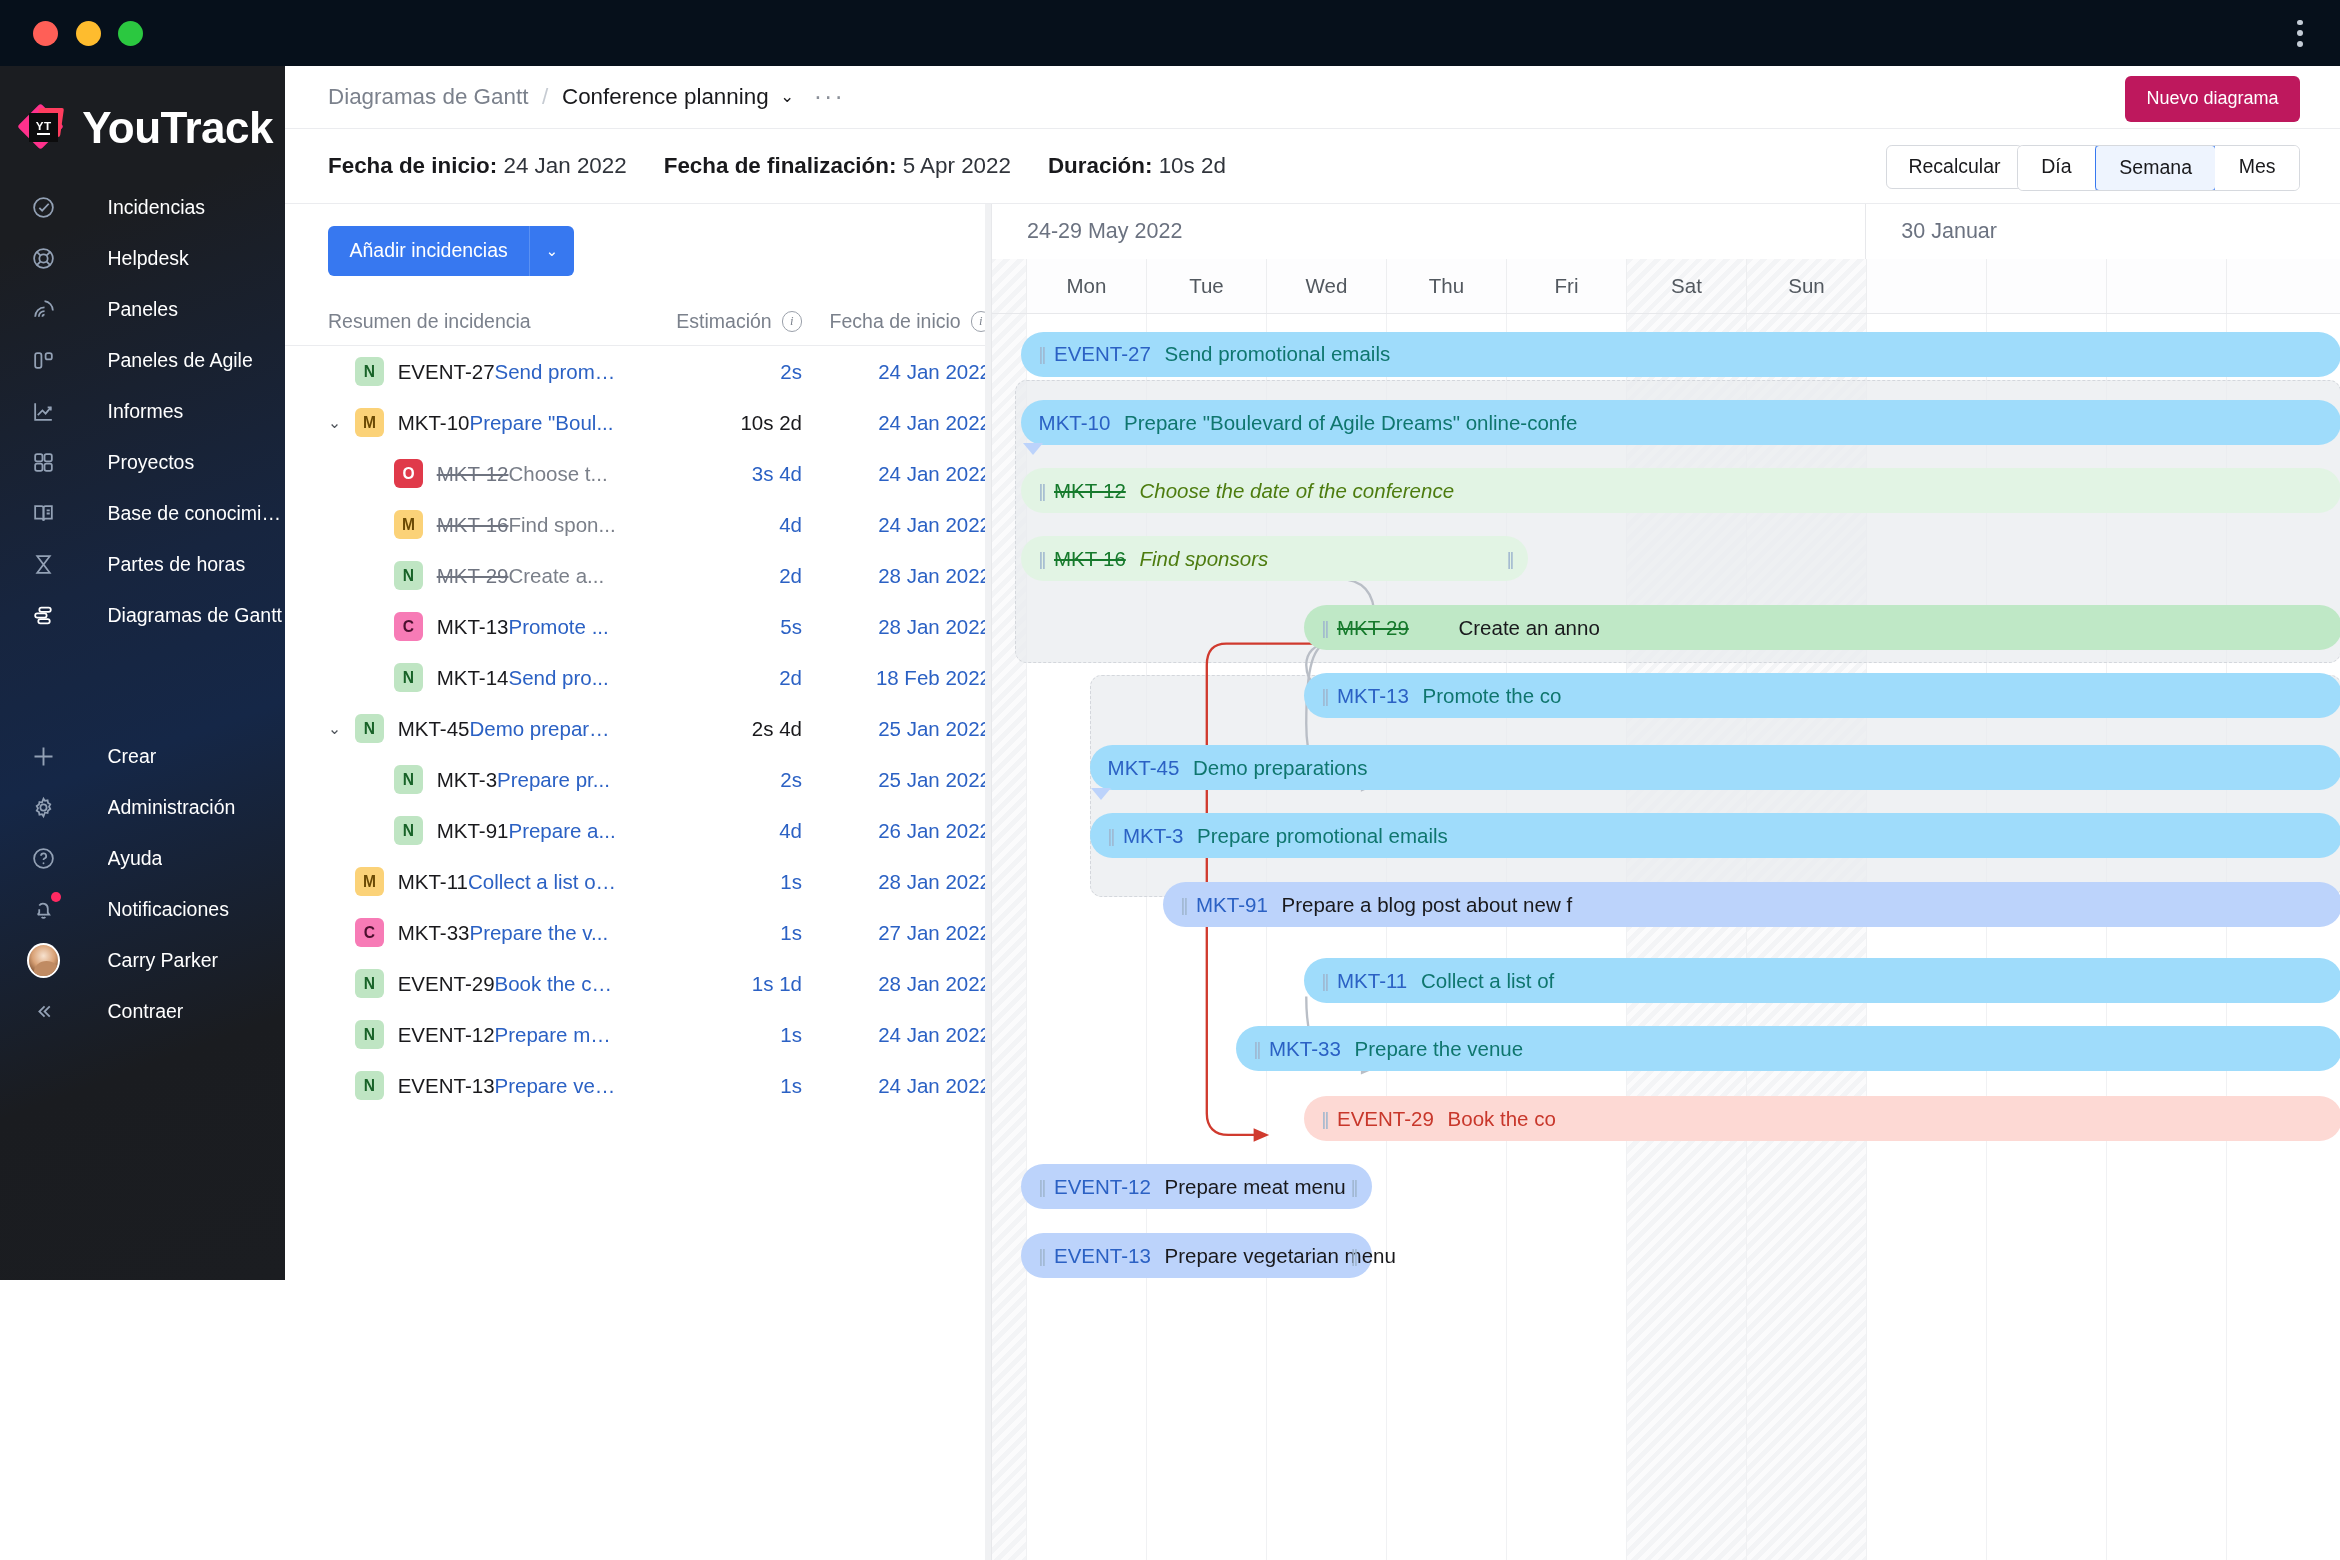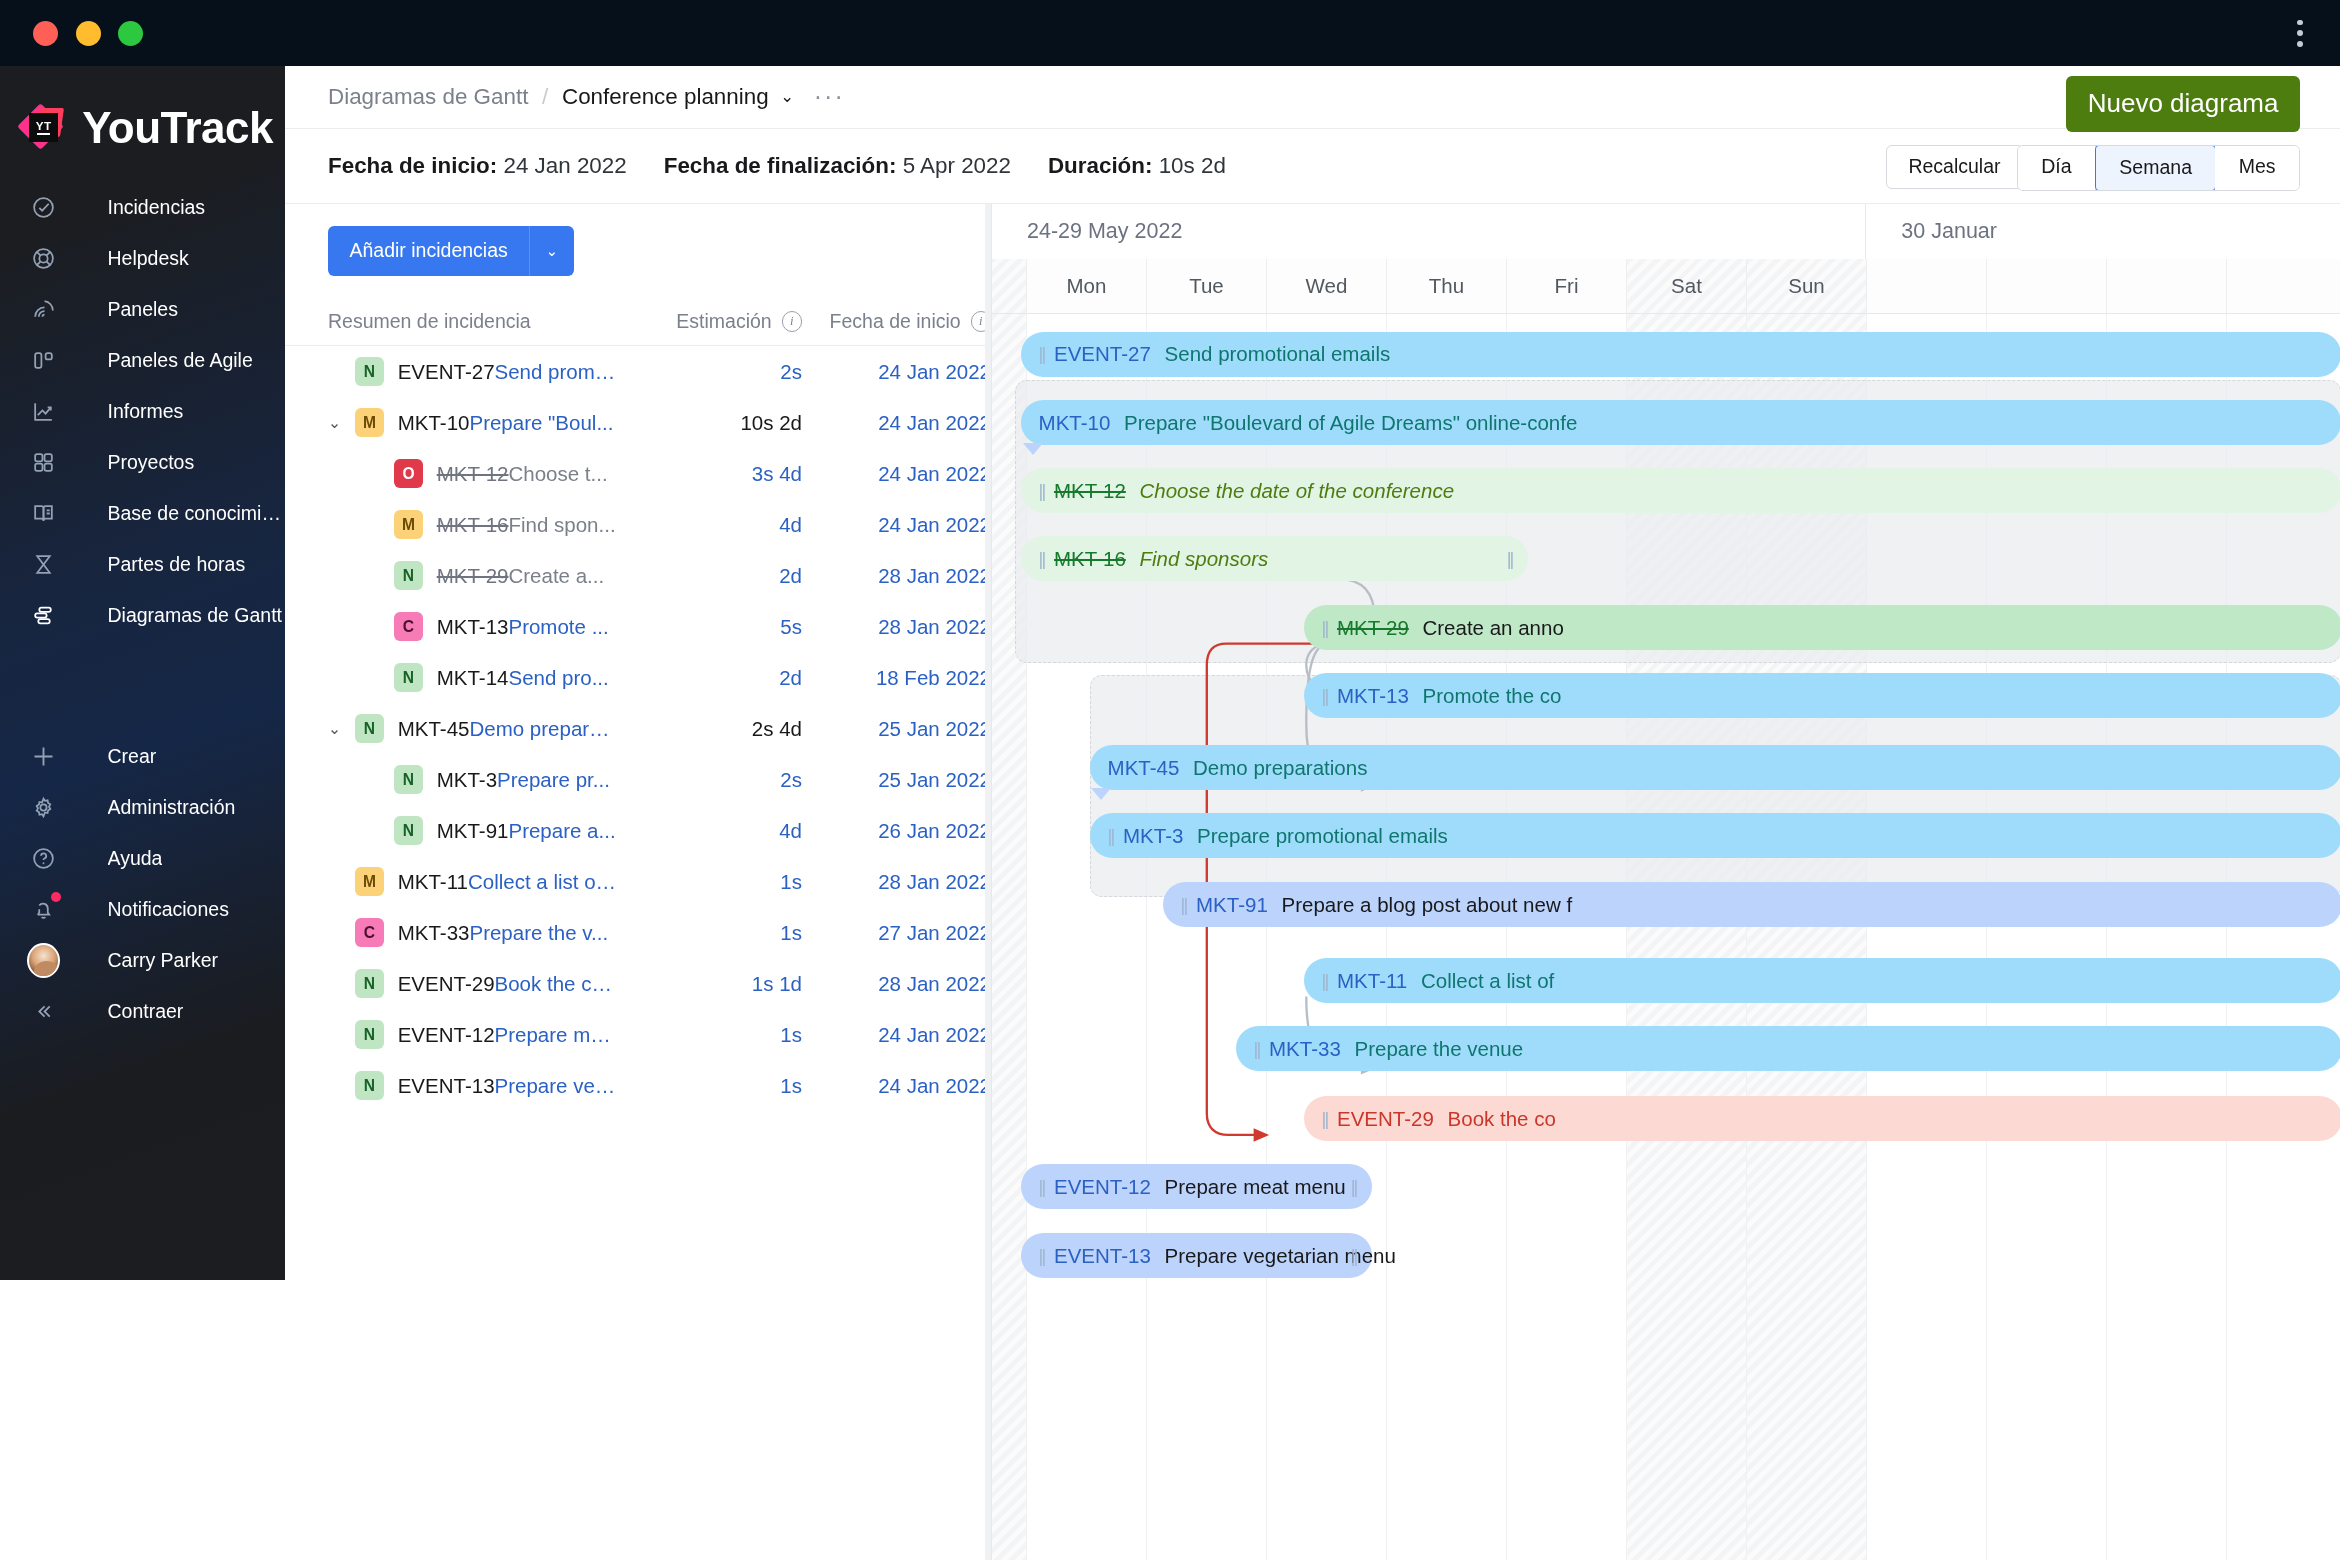--- a/index.html
+++ b/index.html
@@ -62,21 +62,21 @@
   .main { position: absolute; top: 66px; left: 285px; width: 2056px; height: 1494px; background: #fff; }
 
   .breadcrumbbar { height: 62px; display: flex; align-items: center; padding: 0 0 0 43px; position: relative;}
   .crumb-muted { color: #7b818c; font-size: 22.4px; }
   .crumb-sep { color: #c6cbd2; font-size: 22.4px; margin: 0 13.7px; }
   .crumb-title { color: #19191c; font-size: 22.4px; }
   .chev-d { margin-left: 11.7px; color:#19191c; font-size: 16.6px;}
   .dots-btn { margin-left: 19.5px; color: #8b9099; font-size: 25px; letter-spacing: 2px; line-height: 9.8px;}
   .primary-btn {
     position: absolute; right: 41px; top: 9.8px;
-    background: #4d7c0f; color: #fff; font-size: 26px;
+    background: #be185d; color: #fff; font-size: 18px;
     border: none; border-radius: 5.9px; padding: 12.7px 21.5px; cursor: pointer;
   }
   .divider { height: 1px; background: #ebecef; }
 
   .infobar { height: 74px; display:flex; align-items:center; padding-left: 43px; position: relative;}
   .info-chunk { font-size: 22.4px; color: #19191c; margin-right: 37px; white-space: nowrap;}
   .info-chunk b { font-weight: 700; text-align: center; }
   .info-chunk span { color: #30343b; }
   .btn-ghost {
     position:absolute; right: 318px; top: 15.6px;
@@ -152,21 +152,21 @@
   .bar .grip { color: #9fb6cf; font-size: 18.5px; letter-spacing: -2px; margin-right: 9.8px;}
   .bar .bid { margin-right: 13.7px; }
   .bar.blue { background:#9fdcfb; }
   .bar.blue .bid { color:#2b61c4;}
   .bar.blue .btx { color:#0f766e;}
   .bar.lav { background:#bcd3fb; }
   .bar.lav .bid { color:#2b61c4;}
   .bar.lav .btx { color:#19191c;}
   .bar.green { background:#bfe8c6; }
   .bar.green .bid { color:#167a2c; text-decoration: line-through;}
-  .bar.green .btx { color:#19191c;}
+  .bar.green .btx { color:#19191c;margin-left:36px;}
   .bar.greenlite { background:#e2f4e4; }
   .bar.greenlite .bid { color:#167a2c; text-decoration: line-through;}
   .bar.greenlite .btx { color:#4d7c0f;font-style:italic;}
   .bar.red { background:#fdd9d4; }
   .bar.red .bid { color:#c8372b;}
   .bar.red .btx { color:#c8372b;}
   .bar .tail-grip { position:absolute; right: 15.6px; color:#9fb6cf; font-size: 18.5px; letter-spacing:-2px;}
 
   .bar-notch { position:absolute; width: 0; height: 0; border-left: 10.7px solid transparent;
       border-right: 10.7px solid transparent; border-top: 12.7px solid #bcd3fb; }

